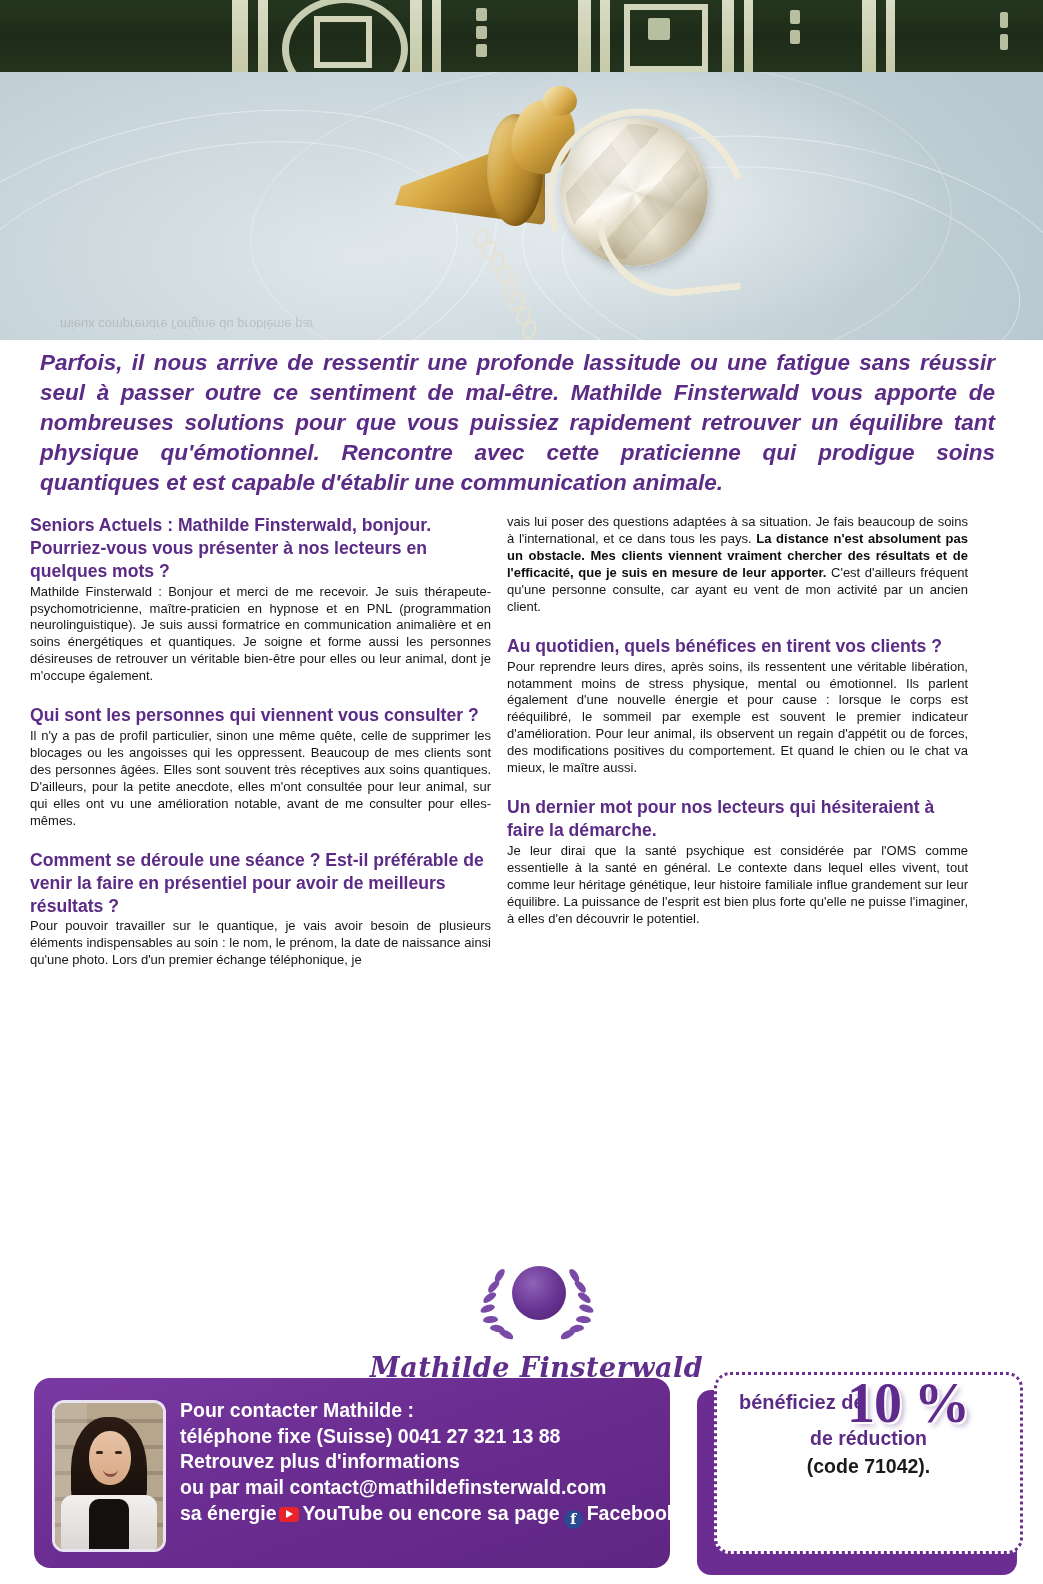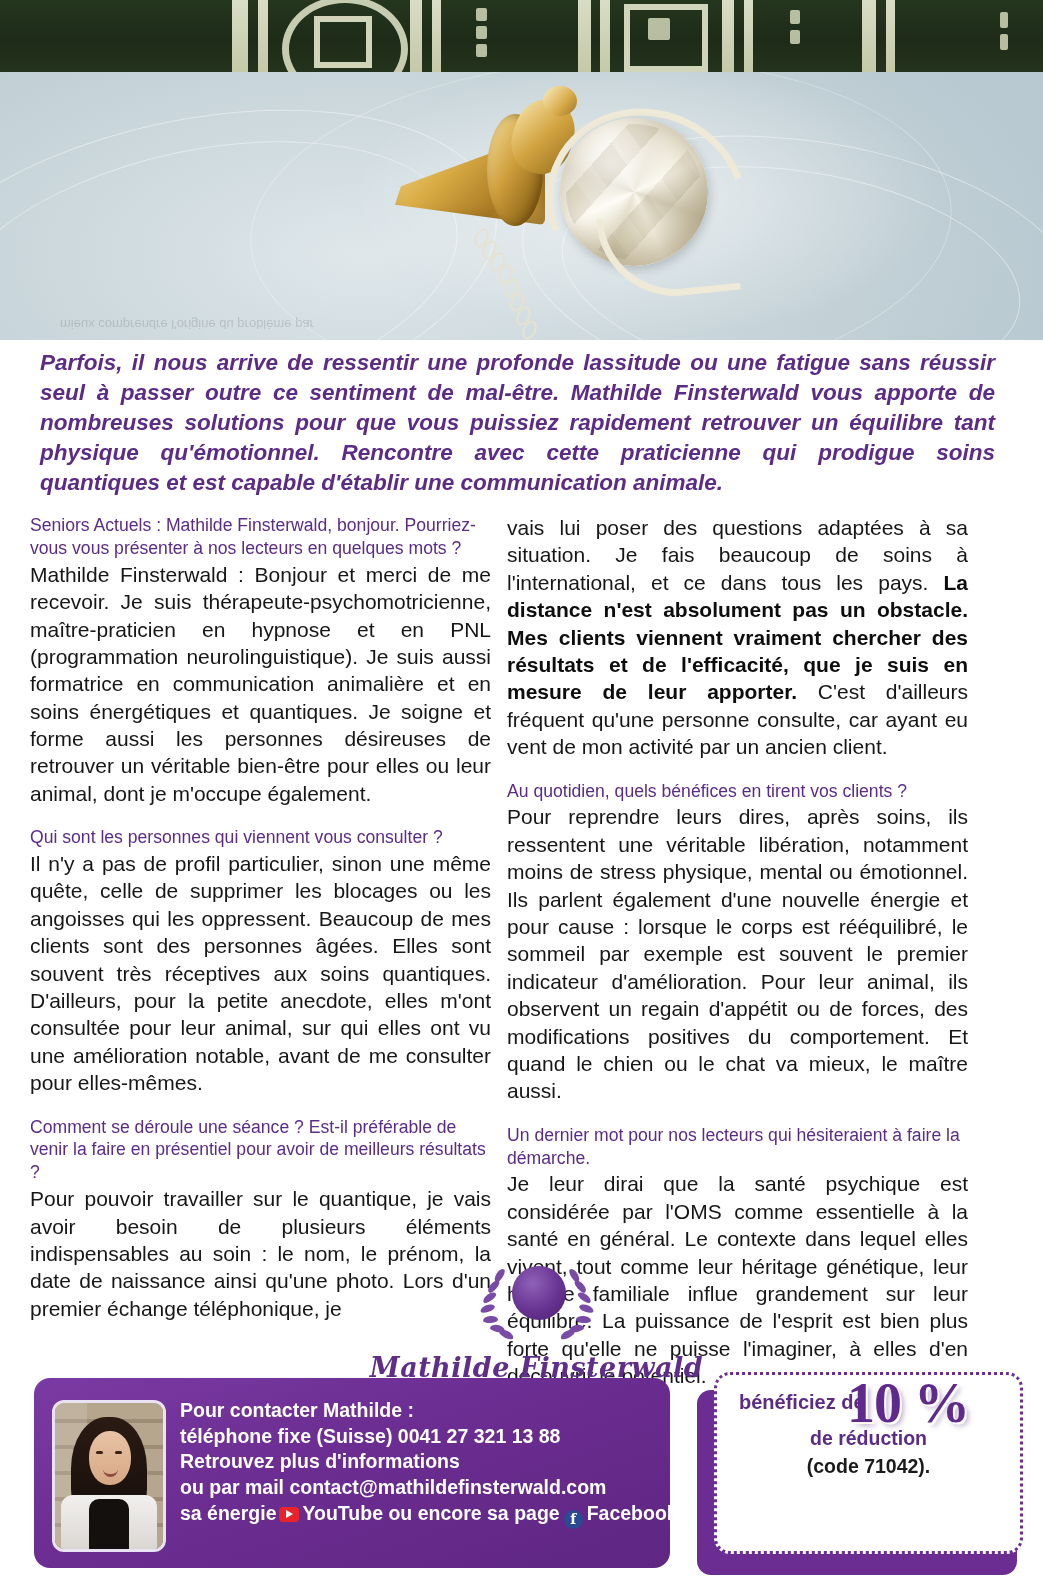--- a/index.html
+++ b/index.html
@@ -107,25 +107,25 @@
     font-weight:bold;font-style:italic;font-size:22.5px;line-height:1.33;
     color:#5c2b86;text-align:justify;
   }
 
   
   .cols{position:absolute;left:30px;top:514px;width:978px;height:740px;}
   .col{position:absolute;top:0;width:461px;}
   .col-left{left:0;}
   .col-right{left:477px;}
   .q{
-    color:#5c2b86;font-weight:normal;font-size:17.6px;line-height:1.30;
+    color:#5c2b86;font-weight:bold;font-size:17.6px;line-height:1.30;
     margin:0 0 1px 0;
   }
   .a{
-    color:#161616;font-size:21px;line-height:1.305;text-align:justify;
+    color:#161616;font-size:13px;line-height:1.305;text-align:justify;
     margin:0 0 19px 0;hyphens:none;
   }
   .a b{font-weight:bold;color:#0d0d0d;}
   .a.last{margin-bottom:0;}
 
   
   .logo-wrap{position:absolute;left:15px;top:1262px;width:1043px;text-align:center;}
   .logo-mark{position:relative;display:inline-block;width:126px;height:84px;}
   .logo-circle{
     position:absolute;left:38px;top:4px;width:54px;height:54px;border-radius:50%;

